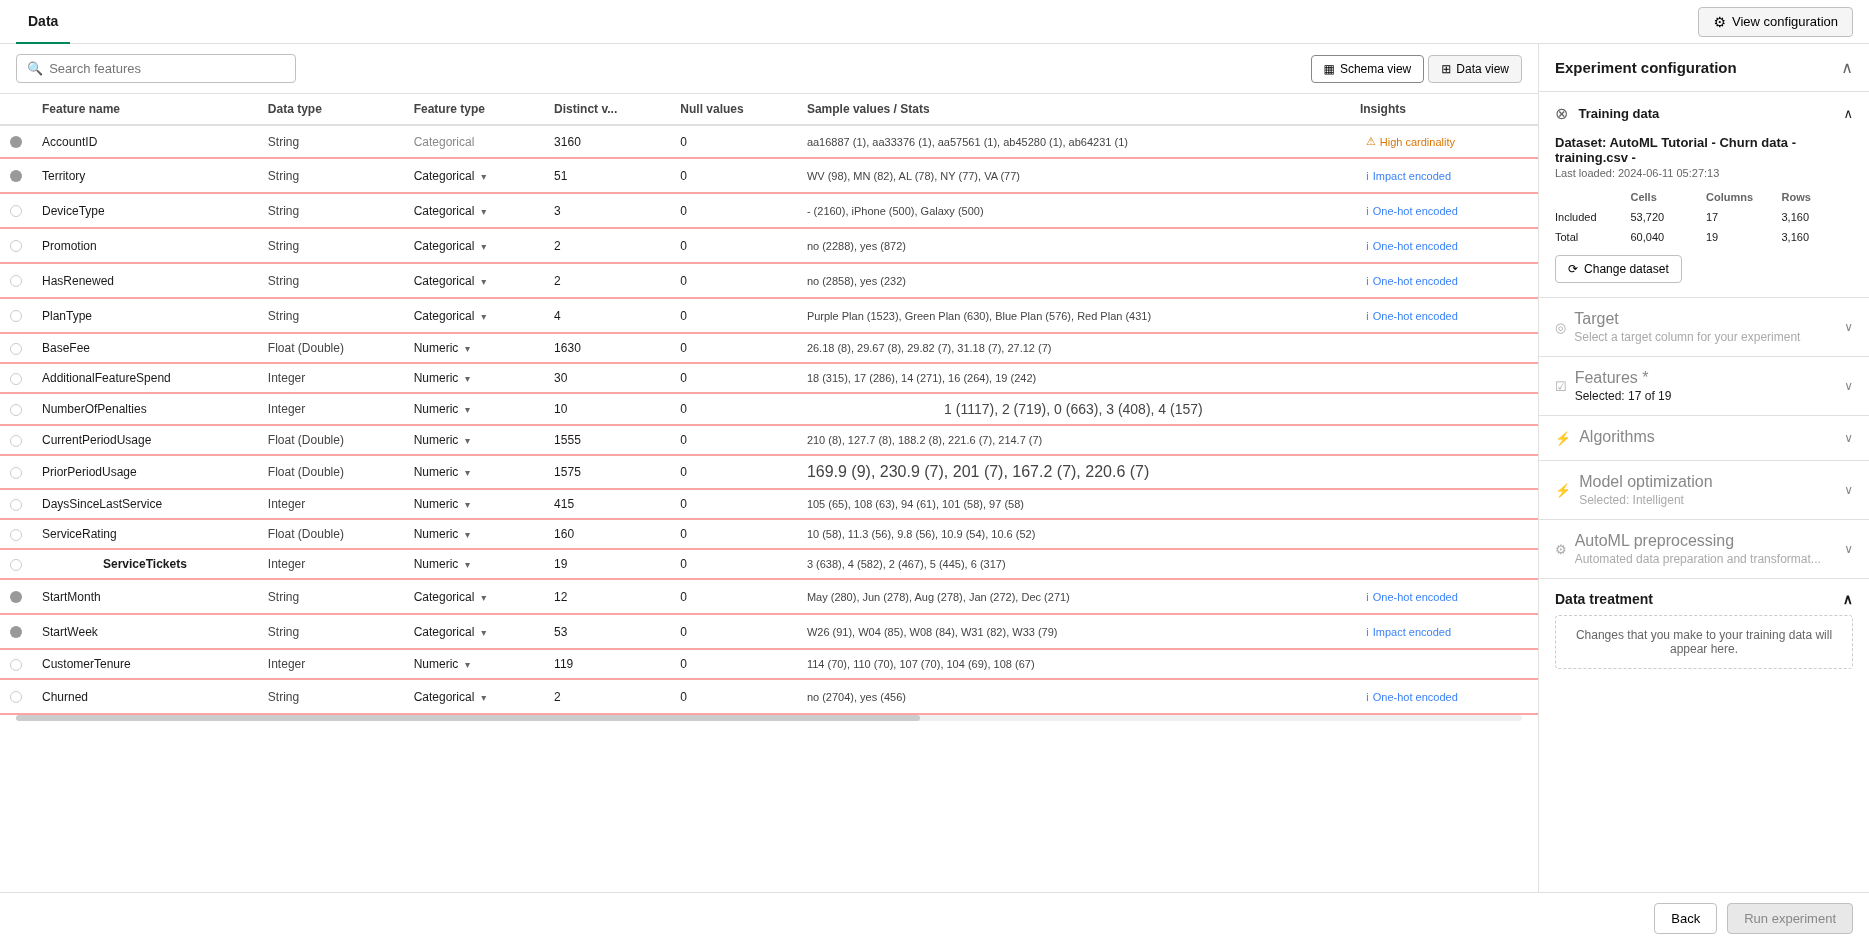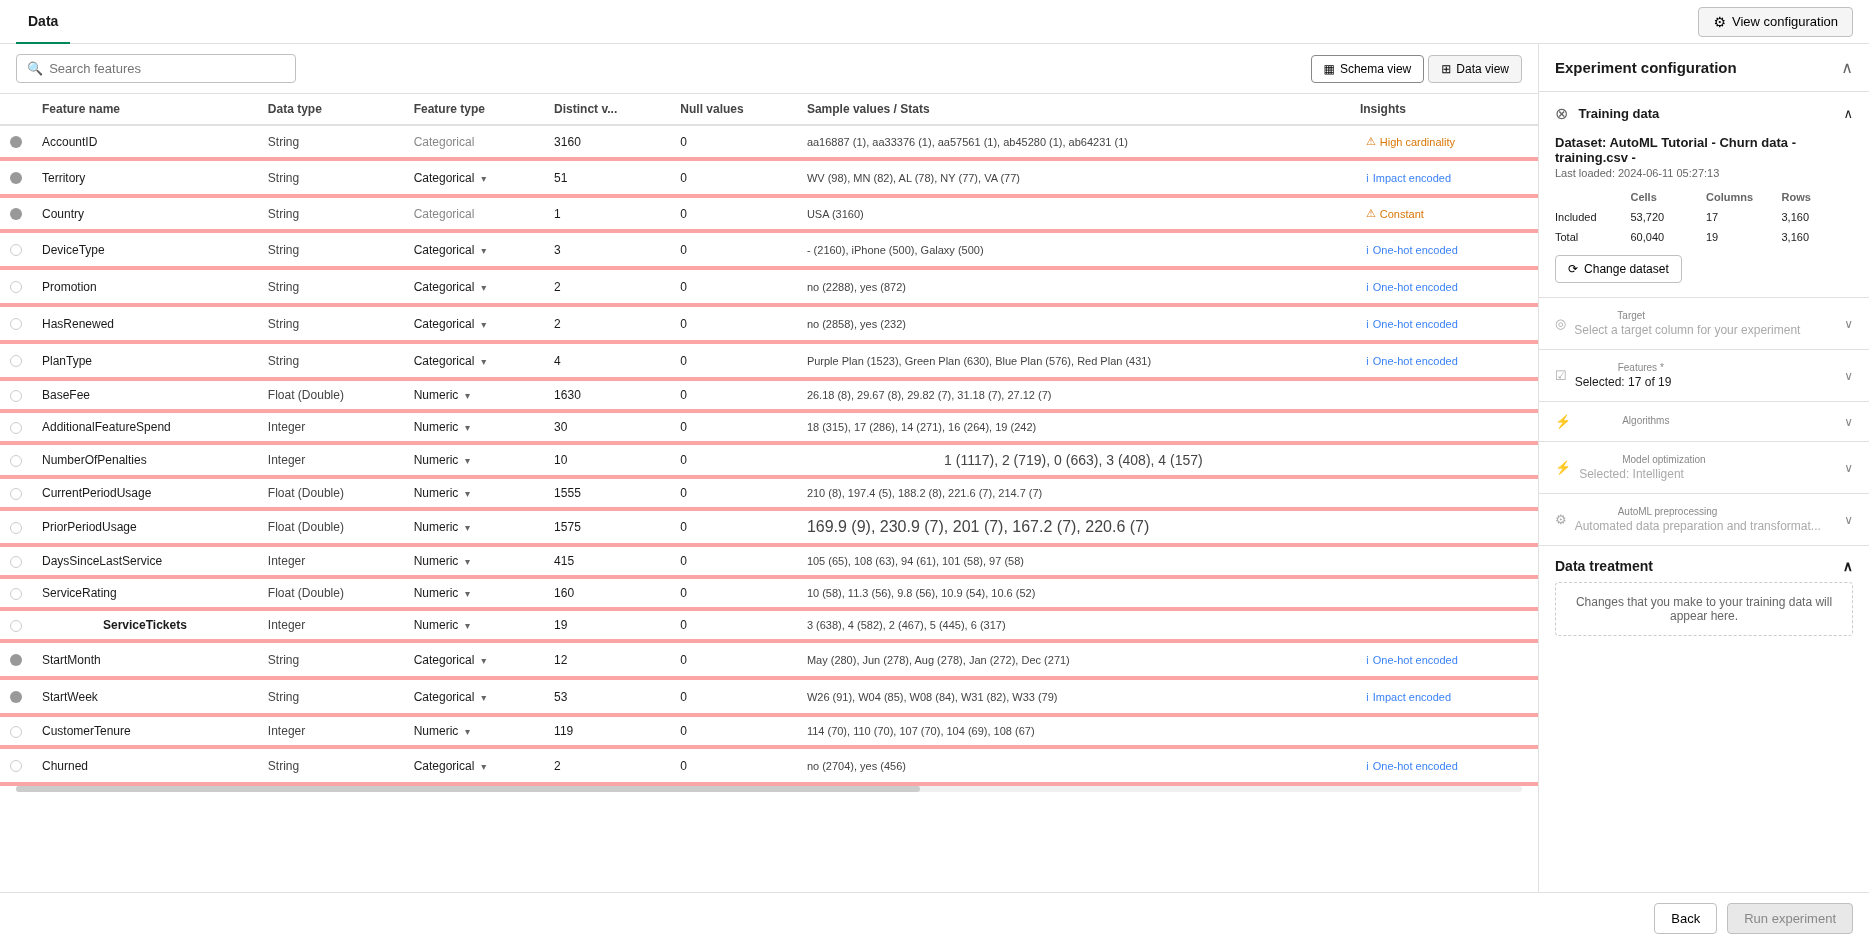--- a/index.html
+++ b/index.html
@@ -52,21 +52,21 @@
     .view-btn.active { background: #fff; border-color: #888; }
 
     
     .table-container { flex: 1; overflow: auto; }
     table { width: 100%; border-collapse: collapse; }
     thead th {
       padding: 8px 10px; text-align: left; font-size: 12px; font-weight: 600;
       background: #fff; border-bottom: 2px solid #e0e0e0;
       position: sticky; top: 0; white-space: nowrap; color: #444;
     }
-    tbody tr { border-bottom: 4px solid #fca5a5; }
+    tbody tr { border-bottom: 2px solid #fca5a5; }
     tbody td { padding: 7px 10px; font-size: 12px; vertical-align: middle; }
 
     .col-target { width: 32px; }
 
     .circle-dot {
       width: 12px; height: 12px; border-radius: 50%;
       display: inline-block; vertical-align: middle;
     }
     .dot-filled { background: #999; }
     .dot-empty { border: 1px solid #ccc; background: #fff; }
@@ -121,21 +121,21 @@
       padding: 6px 12px; border: 1px solid #c0c0c0; border-radius: 4px;
       background: #fff; cursor: pointer; font-size: 12px; margin-top: 8px;
     }
 
     .config-item {
       padding: 12px 16px; border-bottom: 1px solid #e0e0e0;
     }
     .config-item-header {
       display: flex; align-items: center; justify-content: space-between;
     }
-    .config-item-label { font-size: 10px; color: #888; margin-bottom: 2px; margin-left: 43px; }
+    .config-item-label { font-size: 16px; color: #888; margin-bottom: 2px; }
     .config-item-value { font-size: 12px; color: #aaa; }
     .config-item-value-active { font-size: 12px; color: #1a1a1a; }
     .config-chevron { color: #888; font-size: 12px; }
 
     .data-treatment-section { padding: 12px 16px; }
     .data-treatment-title { font-size: 14px; font-weight: 700; margin-bottom: 8px; display: flex; align-items: center; justify-content: space-between; }
     .data-treatment-text {
       font-size: 12px; color: #666;
       border: 1px dashed #ccc; border-radius: 4px; padding: 12px;
       text-align: center;
@@ -225,33 +225,20 @@
               <td style="cursor: pointer;"><span class="feature-type-active">Categorical</span><span class="dropdown-arrow"> ▾</span></td>
               <td>51</td>
               <td>0</td>
               <td style="color: rgb(68, 68, 68); font-size: 11px;">WV (98), MN (82), AL (78), NY (77), VA (77)</td>
               <td><span class="insight-badge insight-info">
                   <span>ℹ</span>
                   <span> Impact encoded</span>
                 </span></td>
             </tr>
             <tr>
-              <td style="text-align: center;"><span class="circle-dot dot-filled"></span></td>
-              <td style="font-weight: 500;">Country</td>
-              <td style="color: rgb(68, 68, 68);">String</td>
-              <td style="cursor: pointer;"><span class="feature-type-text">Categorical</span></td>
-              <td>1</td>
-              <td>0</td>
-              <td style="color: rgb(68, 68, 68); font-size: 11px;">USA (3160)</td>
-              <td><span class="insight-badge insight-warning">
-                  <span>⚠</span>
-                  <span> Constant</span>
-                </span></td>
-            </tr>
-            <tr>
               <td style="text-align: center;"><span class="circle-dot dot-empty"></span></td>
               <td style="font-weight: 500;">DeviceType</td>
               <td style="color: rgb(68, 68, 68);">String</td>
               <td style="cursor: pointer;"><span class="feature-type-active">Categorical</span><span class="dropdown-arrow"> ▾</span></td>
               <td>3</td>
               <td>0</td>
               <td style="color: rgb(68, 68, 68); font-size: 11px;">- (2160), iPhone (500), Galaxy (500)</td>
               <td><span class="insight-badge insight-info">
                   <span>ℹ</span>
                   <span> One-hot encoded</span>
@@ -326,21 +313,21 @@
               <td style="color: rgb(68, 68, 68); font-size: 14px; text-align: center;">1 (1117), 2 (719), 0 (663), 3 (408), 4 (157)</td>
               <td></td>
             </tr>
             <tr>
               <td style="text-align: center;"><span class="circle-dot dot-empty"></span></td>
               <td style="font-weight: 500;">CurrentPeriodUsage</td>
               <td style="color: rgb(68, 68, 68);">Float (Double)</td>
               <td style="cursor: pointer;"><span class="feature-type-active">Numeric</span><span class="dropdown-arrow"> ▾</span></td>
               <td>1555</td>
               <td>0</td>
-              <td style="color: rgb(68, 68, 68); font-size: 11px;">210 (8), 197.4 (5), 188.2 (8), 221.6 (7), 214.7 (7)</td>
+              <td style="color: rgb(68, 68, 68); font-size: 11px;">210 (8), 127.7 (8), 188.2 (8), 221.6 (7), 214.7 (7)</td>
               <td></td>
             </tr>
             <tr>
               <td style="text-align: center;"><span class="circle-dot dot-empty"></span></td>
               <td style="font-weight: 500;">PriorPeriodUsage</td>
               <td style="color: rgb(68, 68, 68);">Float (Double)</td>
               <td style="cursor: pointer;"><span class="feature-type-active">Numeric</span><span class="dropdown-arrow"> ▾</span></td>
               <td>1575</td>
               <td>0</td>
               <td style="color: rgb(68, 68, 68); font-size: 16px;">169.9 (9), 230.9 (7), 201 (7), 167.2 (7), 220.6 (7)</td>

